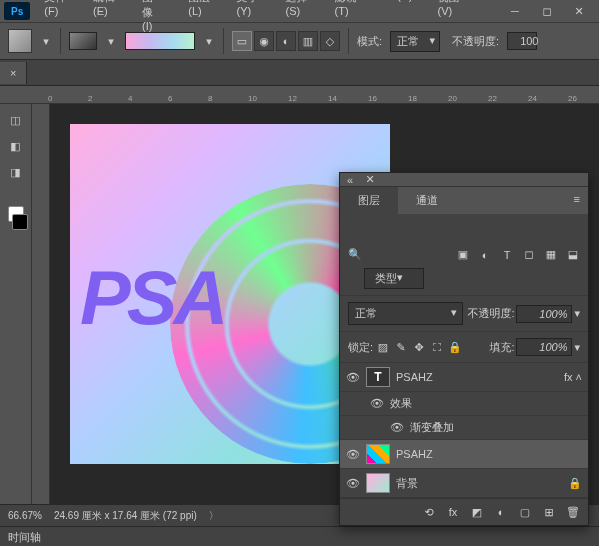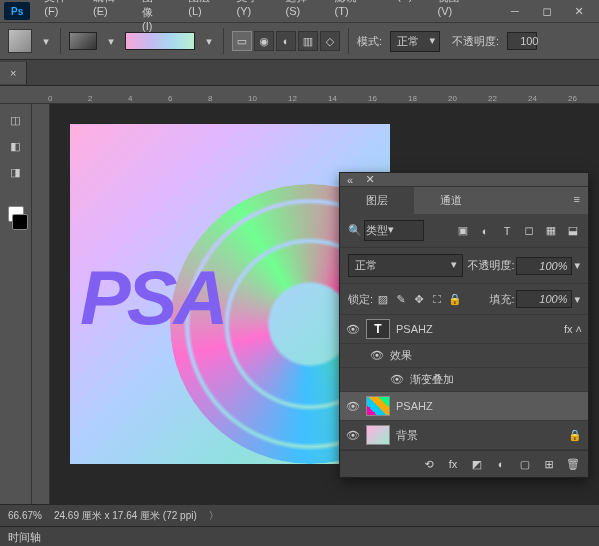--- a/index.html
+++ b/index.html
@@ -34,27 +34,27 @@
 .ruler-v { width: 18px; background: #535353; border-right: 1px solid #333; }
 .canvas-area { flex: 1; background: #282828; position: relative; overflow: hidden; }
 .canvas { position: absolute; left: 20px; top: 20px; width: 320px; height: 340px; background: linear-gradient(135deg, #ffb0e0 0%, #e0b8ff 25%, #b0d0ff 50%, #90e0e0 75%, #a0e8d0 100%); }
 .canvas-swirl { position: absolute; right: -60px; top: 60px; width: 280px; height: 280px; border-radius: 50%; background: conic-gradient(from 40deg, #ff5ab0, #50e0a0, #40c0ff, #ff70d0, #70ff90, #ff5ab0); mask: radial-gradient(circle, transparent 20%, black 22%, black 40%, transparent 42%, black 44%, black 60%, transparent 62%, black 64%); -webkit-mask: radial-gradient(circle, transparent 20%, black 22%, black 40%, transparent 42%, black 44%, black 60%, transparent 62%, black 64%); }
 .canvas-text { position: absolute; left: 10px; top: 130px; font-size: 76px; font-weight: 900; font-style: italic; color: #8060f0; letter-spacing: -4px; }
 .canvas-url { position: absolute; top: 18px; left: 40px; font-size: 26px; font-weight: 900; font-style: italic; color: #fff; text-shadow: -2px 0 #880030, 2px 0 #880030, 0 -2px #880030, 0 2px #880030, -2px -2px #880030, 2px 2px #880030; }
 .layers-panel { position: absolute; right: 10px; top: 172px; width: 250px; background: #535353; border: 1px solid #222; box-shadow: 0 4px 12px rgba(0,0,0,0.5); z-index: 10; }
 .panel-head { display: flex; align-items: center; border-bottom: 1px solid #333; }
 .panel-collapse { width: 20px; text-align: center; cursor: pointer; }
 .panel-tabs { display: flex; flex: 1; }
-.panel-tab { padding: 6px 26px; cursor: pointer; font-size: 11px; }
+.panel-tab { padding: 6px 18px; cursor: pointer; font-size: 11px; }
 .panel-tab.active { background: #424242; }
 .panel-close { width: 20px; text-align: center; cursor: pointer; }
 .panel-body { background: #424242; }
 .panel-row { display: flex; align-items: center; padding: 6px 8px; gap: 4px; border-bottom: 1px solid #383838; }
 .search-ic { width: 12px; }
-.type-dd { background: #3a3a3a; border: 1px solid #222; padding: 2px 1px; flex: 0 0 60px; display: flex; justify-content: flex-start; }
+.type-dd { background: #3a3a3a; border: 1px solid #222; padding: 2px 10px; flex: 0 0 60px; display: flex; justify-content: flex-start; margin-top: 48px; }
 .filter-icons { display: flex; gap: 8px; margin-left: auto; }
 .filter-icons div { width: 14px; height: 14px; display: flex; align-items: center; justify-content: center; cursor: pointer; }
 .blend-dd { background: #3a3a3a; border: 1px solid #222; padding: 3px 6px; flex: 1; display: flex; justify-content: space-between; }
 .opac-group { display: flex; align-items: center; gap: 2px; }
 .opac-input { background: #3a3a3a; border: 1px solid #222; padding: 2px 4px; width: 56px; text-align: right; font-style: italic; }
 .lock-icons { display: flex; gap: 6px; }
 .lock-icons div { width: 12px; height: 12px; display: flex; align-items: center; justify-content: center; }
 .layers-list { max-height: 140px; overflow-y: auto; }
 .layer-row { display: flex; align-items: center; padding: 4px 6px; gap: 6px; border-bottom: 1px solid #3a3a3a; }
 .layer-row.indent1 { padding-left: 30px; }

